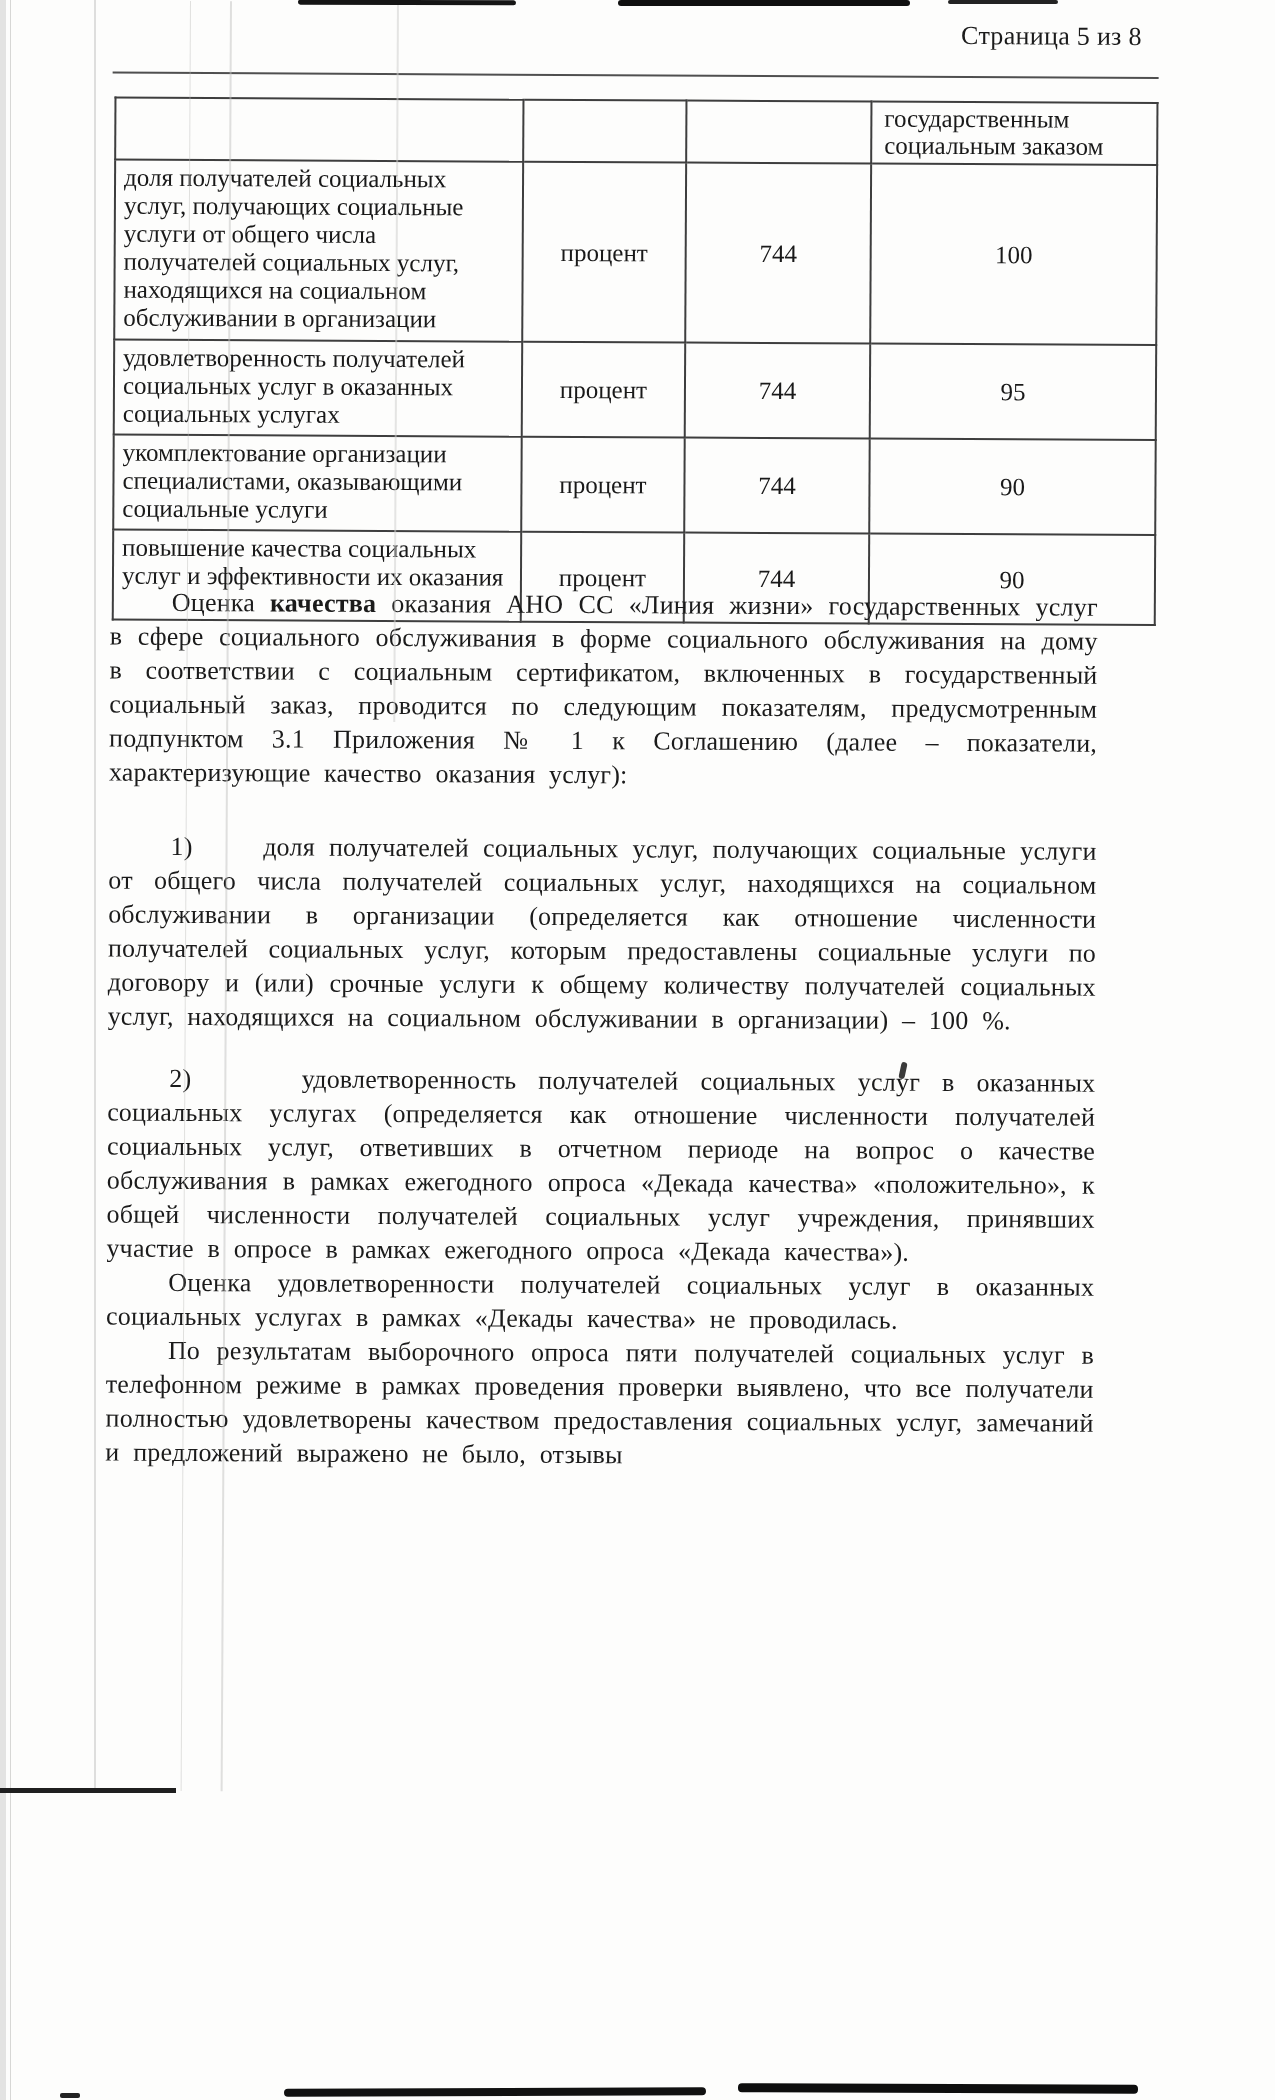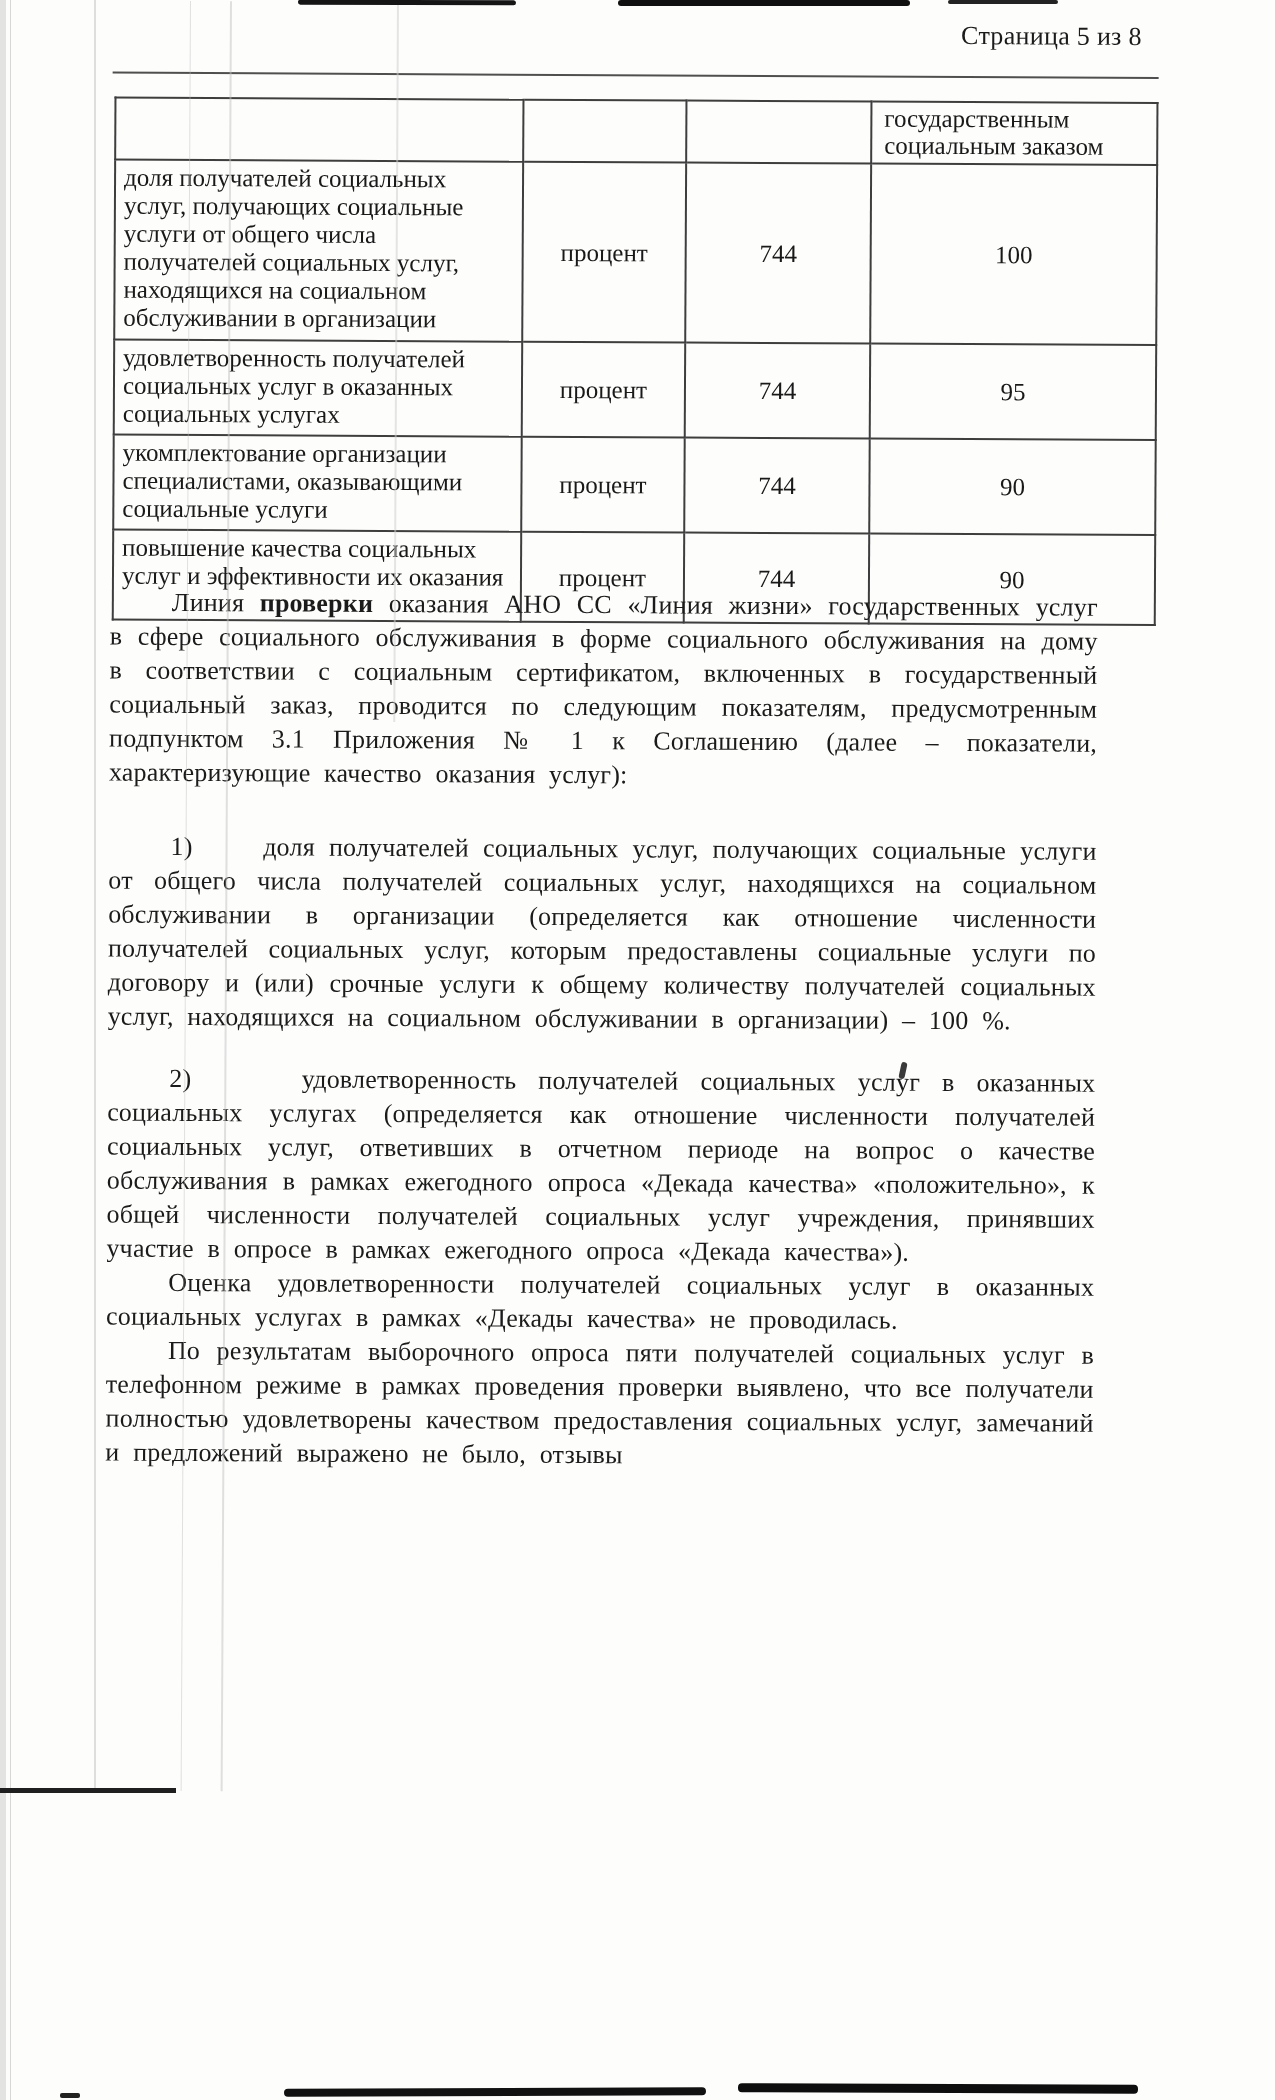--- a/index.html
+++ b/index.html
@@ -159,22 +159,22 @@
       <tr class="row-short">
         <td class="cell-indicator">повышение качества социальных услуг и эффективности их оказания</td>
         <td class="cell-center">процент</td>
         <td class="cell-center">744</td>
         <td class="cell-center">90</td>
       </tr>
     </tbody>
   </table>
 
   <div class="text-block">
-    <p><span>Линия</span>
-      <b>проверки</b>
+    <p><span>Оценка</span>
+      <b>качества</b>
       <span>оказания АНО СС «Линия жизни» государственных услуг в сфере социального обслуживания в форме социального обслуживания на дому в соответствии с социальным сертификатом, включенных в государственный социальный заказ, проводится по следующим показателям, предусмотренным подпунктом 3.1 Приложения № 1 к Соглашению (далее – показатели, характеризующие качество оказания услуг):</span></p>
 
     <p class="p-item1">1)&nbsp;&nbsp;&nbsp;&nbsp; доля получателей социальных услуг, получающих социальные услуги от общего числа получателей социальных услуг, находящихся на социальном обслуживании в организации (определяется как отношение численности получателей социальных услуг, которым предоставлены социальные услуги по договору и (или) срочные услуги к общему количеству получателей социальных услуг, находящихся на социальном обслуживании в организации) – 100 %.</p>
 
     <p class="p-item2">2)&nbsp;&nbsp;&nbsp;&nbsp; удовлетворенность получателей социальных услуг в оказанных социальных услугах (определяется как отношение численности получателей социальных услуг, ответивших в отчетном периоде на вопрос о качестве обслуживания в рамках ежегодного опроса «Декада качества» «положительно», к общей численности получателей социальных услуг учреждения, принявших участие в опросе в рамках ежегодного опроса «Декада качества»).</p>
 
     <p class="p-note">Оценка удовлетворенности получателей социальных услуг в оказанных социальных услугах в рамках «Декады качества» не проводилась.</p>
 
     <p class="p-note">По результатам выборочного опроса пяти получателей социальных услуг в телефонном режиме в рамках проведения проверки выявлено, что все получатели полностью удовлетворены качеством предоставления социальных услуг, замечаний и предложений выражено не было, отзывы</p>
   </div>

